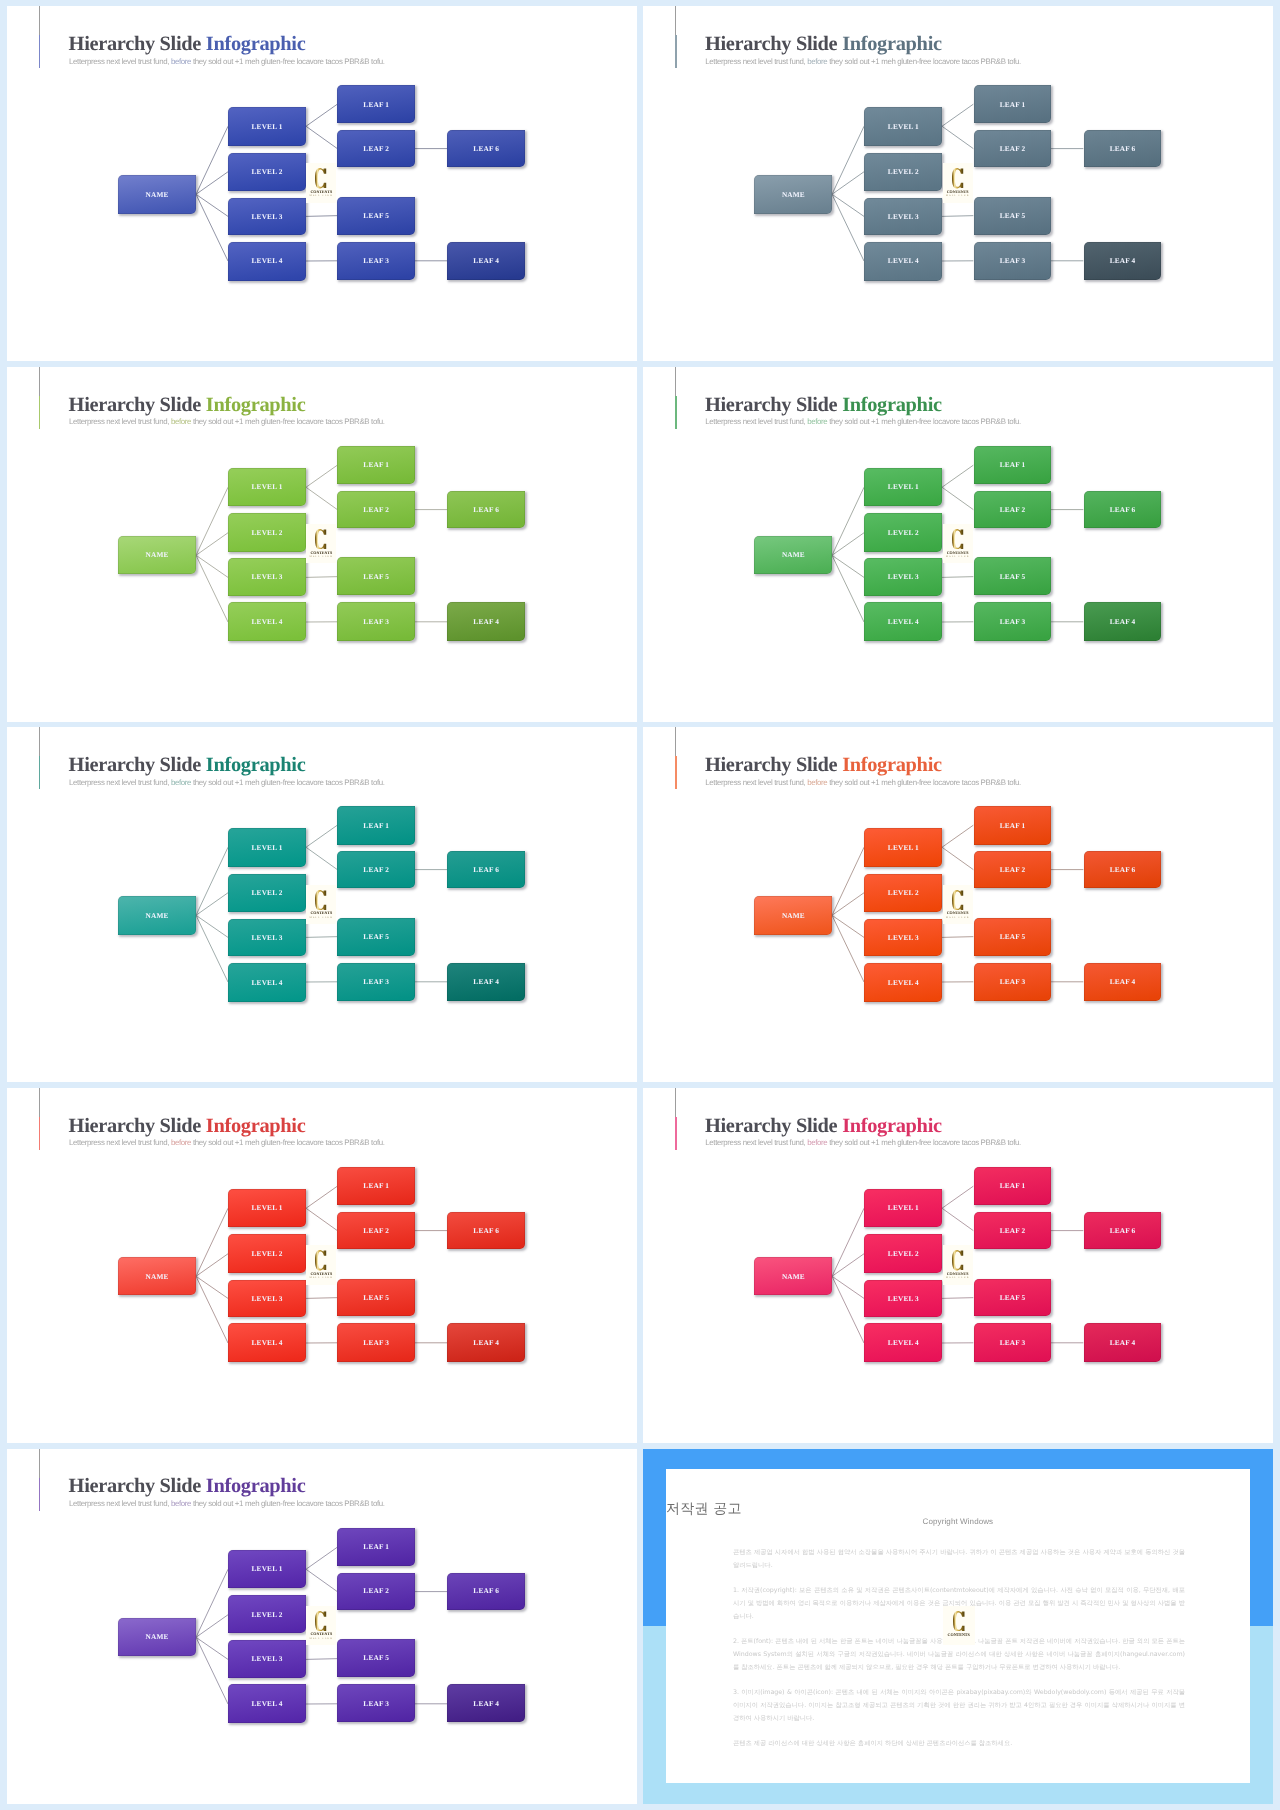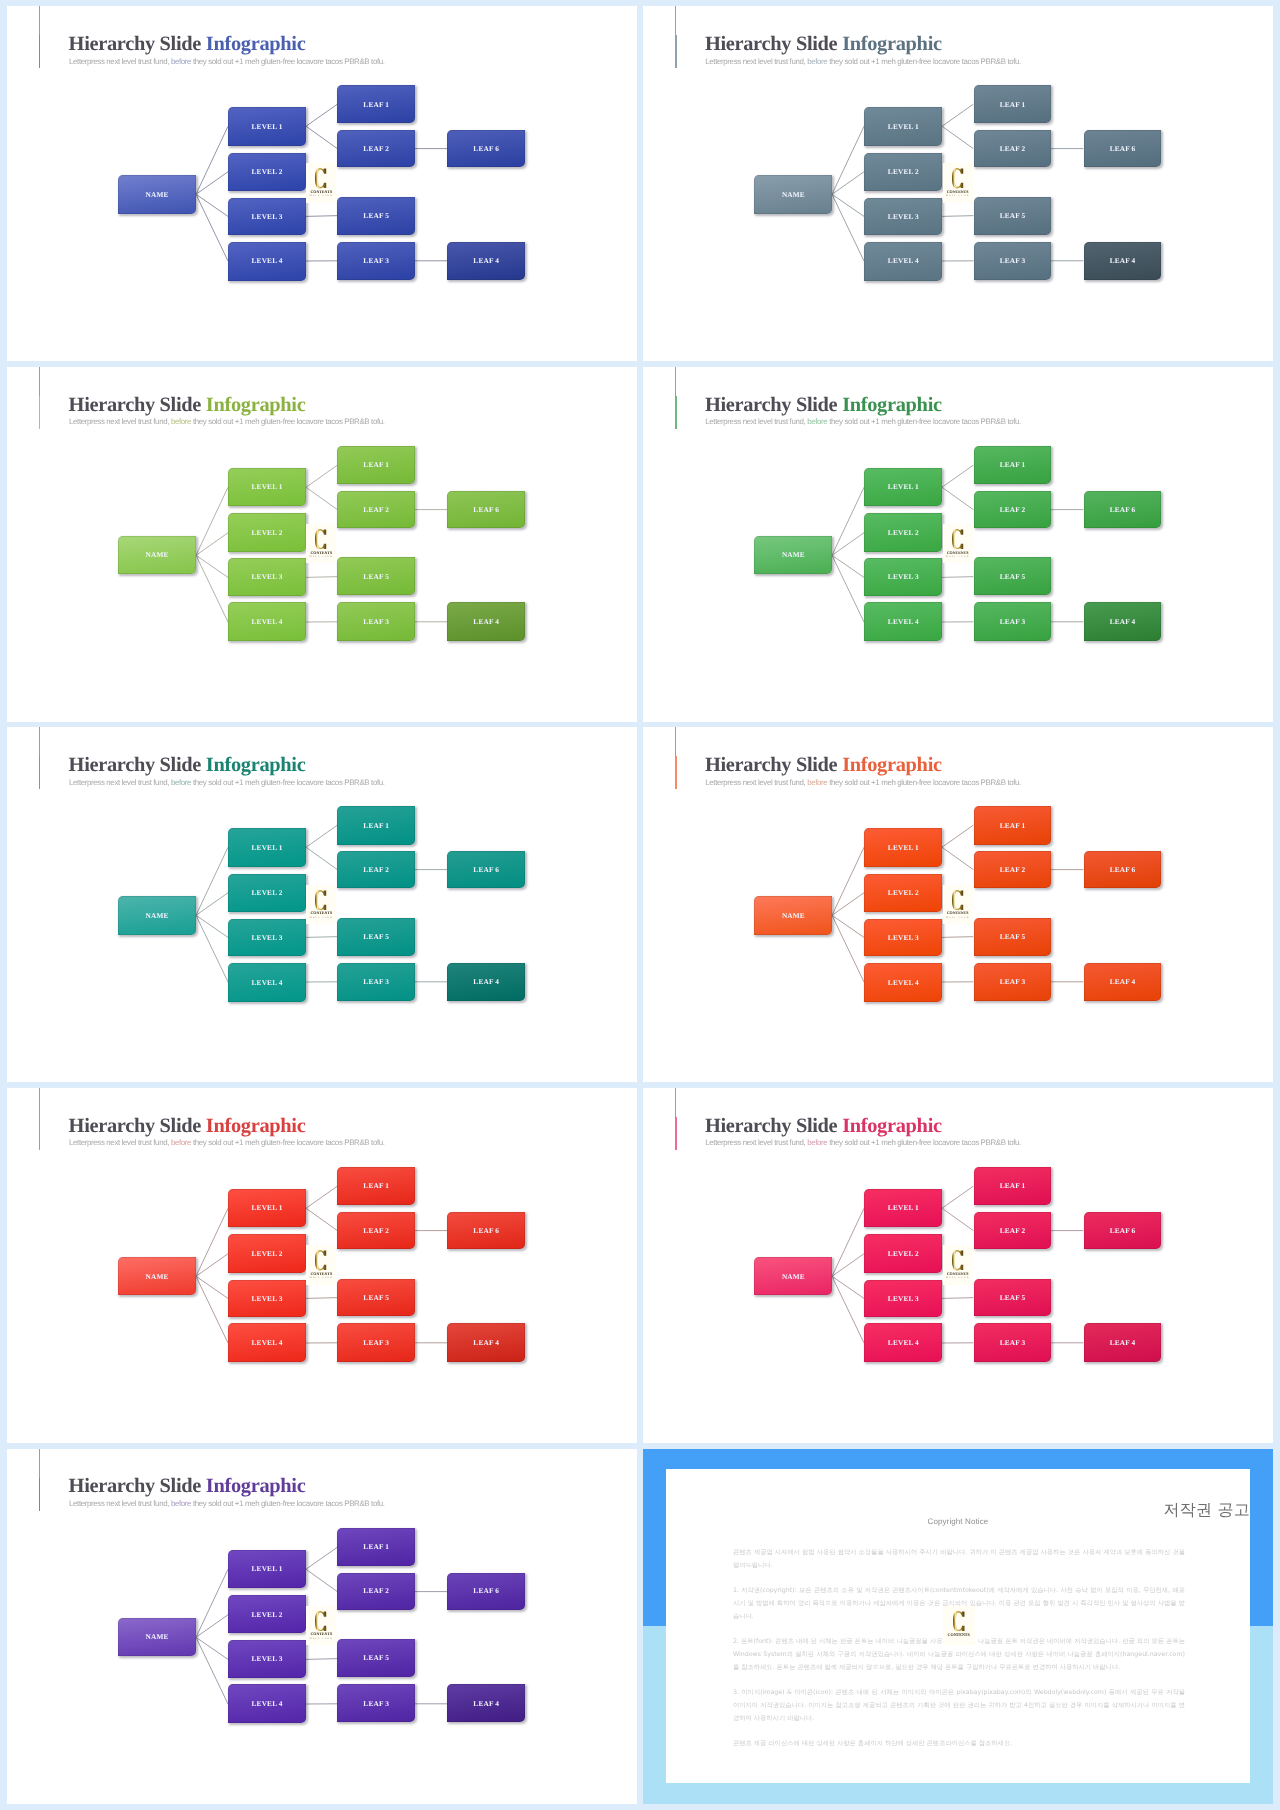--- a/index.html
+++ b/index.html
@@ -24,21 +24,21 @@
       display:flex;flex-direction:column;align-items:center;justify-content:flex-start;
       box-sizing:border-box;padding-top:4.6px;}
   .wm .letter{width:12px;height:20.4px;display:block;margin-top:0.4px;}
   .wm .wname{font-family:"Liberation Serif",serif;font-weight:700;font-size:4.0px;color:#3b3017;
       letter-spacing:-0.05px;margin-top:1.2px;line-height:1;}
   .wm .wtag{font-family:"Liberation Serif",serif;font-size:2.4px;color:#8d7c4e;letter-spacing:1.1px;margin-top:1.4px;line-height:1;}
   
   .cslide{position:absolute;width:630px;height:355px;overflow:hidden;background:#44a0f7;}
   .cslide .lower{position:absolute;left:0;top:177.5px;width:100%;height:177.5px;background:#ace0f7;}
   .cpaper{position:absolute;left:22.7px;top:20.1px;width:583.9px;height:314.4px;background:#fff;}
-  .ch-ko{position:absolute;left:0;right:0;top:33px;text-align:right;font-size:16px;color:#6d6d6d;
+  .ch-ko{position:absolute;left:0;right:0;top:33px;text-align:left;font-size:14px;color:#6d6d6d;
          font-family:"DejaVu Sans",sans-serif;font-weight:400;letter-spacing:0.2px;line-height:1;}
   .ch-en{position:absolute;left:0;right:0;top:49.4px;text-align:center;font-size:8px;color:#8f8f8f;
          font-family:"Liberation Sans",sans-serif;letter-spacing:0.1px;line-height:1;}
   .cbody{position:absolute;left:67px;top:77.5px;width:452px;}
   .cbody p{margin:0 0 12px 0;font-family:"DejaVu Sans",sans-serif;font-size:6.3px;line-height:13px;
            color:#c9c9c9;text-align:justify;letter-spacing:-0.02px;word-break:break-all;}
   .cwm{position:absolute;left:276.6px;top:137.1px;width:32.2px;height:39.4px;background:#fffdf4;
        display:flex;flex-direction:column;align-items:center;justify-content:flex-start;
        box-sizing:border-box;padding-top:5px;}
   .cwm .letter{width:12.3px;height:20.4px;display:block;}
@@ -712,21 +712,21 @@
           </div>
           <div class="wname">CONTENTS</div>
           <div class="wtag">MALL CLUB</div>
         </div>
       </div>
     </div>
     <div class="cslide" style="left: 643.3px; top: 1448.5px;">
       <div class="lower"></div>
       <div class="cpaper">
         <div class="ch-ko">저작권 공고</div>
-        <div class="ch-en">Copyright Notice</div>
+        <div class="ch-en">Copyright Windows</div>
         <div class="cbody">
           <p>콘텐츠 제공업 시자에서 합법 사용된 협약서 소장물을 사용하시어 주시기 바랍니다. 귀하가 이 콘텐츠 제공업 사용하는 것은 사용자 계약과 보호에 동의하신 것을 알려드립니다.</p>
           <p>1. 저작권(copyright): 보은 콘텐츠의 소유 및 저작권은 콘텐츠사이트(contentmtokeout)에 제작자에게 있습니다. 사전 승낙 없이 모집적 이용, 무단전재, 배포 시기 및 방법에 화하여 영리 목적으로 이용하거나 제삼자에게 이용은 것은 금지되어 있습니다. 이용 관련 모집 행위 발견 시 즉각적인 민사 및 형사상의 사법을 받습니다.</p>
           <p>2. 폰트(font): 콘텐츠 내에 된 서체는 한글 폰트는 네이버 나눔글꼴을 사용하였습니다. 나눔글꼴 폰트 저작권은 네이버에 저작권있습니다. 한글 외의 모든 폰트는 Windows System의 설치된 서체와 구글의 저작권있습니다. 네이버 나눔글꼴 라이선스에 대한 상세한 사항은 네이버 나눔글꼴 홈페이지(hangeul.naver.com)를 참조하세요. 폰트는 콘텐츠에 함께 제공되지 않으므로, 필요한 경우 해당 폰트를 구입하거나 무료폰트로 변경하여 사용하시기 바랍니다.</p>
           <p>3. 이미지(image) &amp; 아이콘(icon): 콘텐츠 내에 된 서체는 이미지와 아이콘은 pixabay(pixabay.com)와 Webdoly(webdoly.com) 등에서 제공된 무료 저작물 이미지이 저작권있습니다. 이미지는 참고조형 제공되고 콘텐츠의 기획한 것에 한한 권리는 귀하가 받고 4인하고 필요한 경우 이미지를 삭제하시거나 이미지를 변경하여 사용하시기 바랍니다.</p>
           <p>콘텐츠 제공 라이선스에 대한 상세한 사항은 홈페이지 하단에 상세한 콘텐츠라이선스를 참조하세요.</p>
         </div>
         <div class="cwm">
           <div class="letter">
             <svg viewBox="0 0 62 104" width="100%" height="100%" preserveAspectRatio="none" style="display:block">

